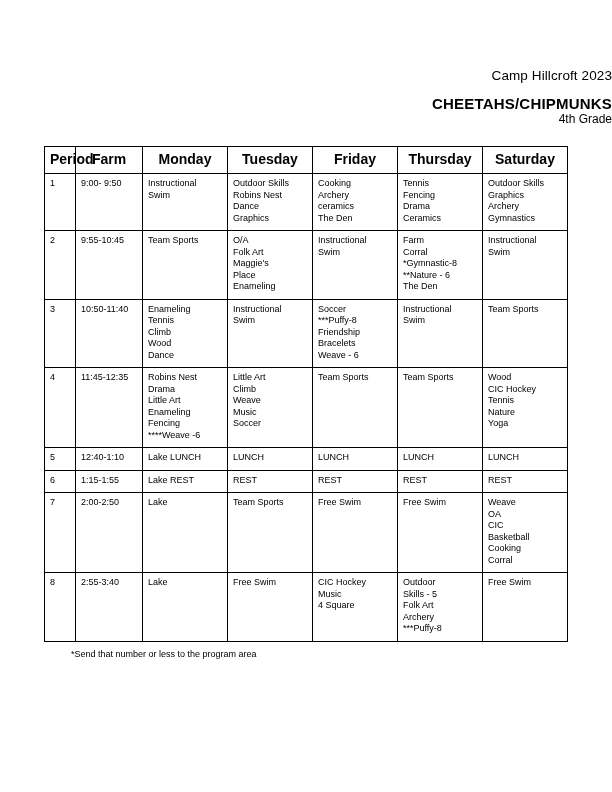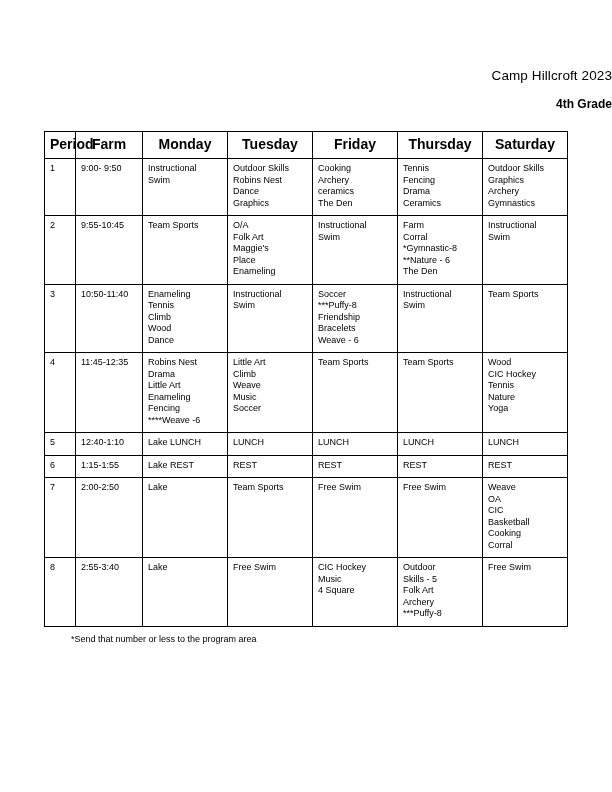--- a/index.html
+++ b/index.html
@@ -32,22 +32,21 @@
     letter-spacing: 0.1px;
   }
   .title-line2 {
     font-size: 15px;
     font-weight: bold;
     margin-top: 12px;
     letter-spacing: 0.2px;
   }
   .title-line3 {
     font-size: 12px;
-    font-weight: bold;
-    margin-top: 14px;
+    font-weight: normal;
     padding-left: 45px;
   }
   table.schedule {
     border-collapse: collapse;
     margin: 20px auto 0 auto;
     width: 470px;
     table-layout: fixed;
   }
   table.schedule th,
   table.schedule td {
@@ -93,20 +92,21 @@
     font-size: 9px;
   }
 </style>
 </head>
 <body>
 
 <div class="page">
 
   <div class="title-block">
     <div class="title-line1">Camp Hillcroft 2023</div>
+    <div class="title-line2">CHEETAHS/CHIPMUNKS</div>
     <div class="title-line3">4th Grade</div>
   </div>
 
   <table class="schedule">
     <thead>
       <tr>
         <th class="col-period">Period</th>
         <th class="col-time">Farm</th>
         <th class="col-day">Monday</th>
         <th class="col-day">Tuesday</th>

